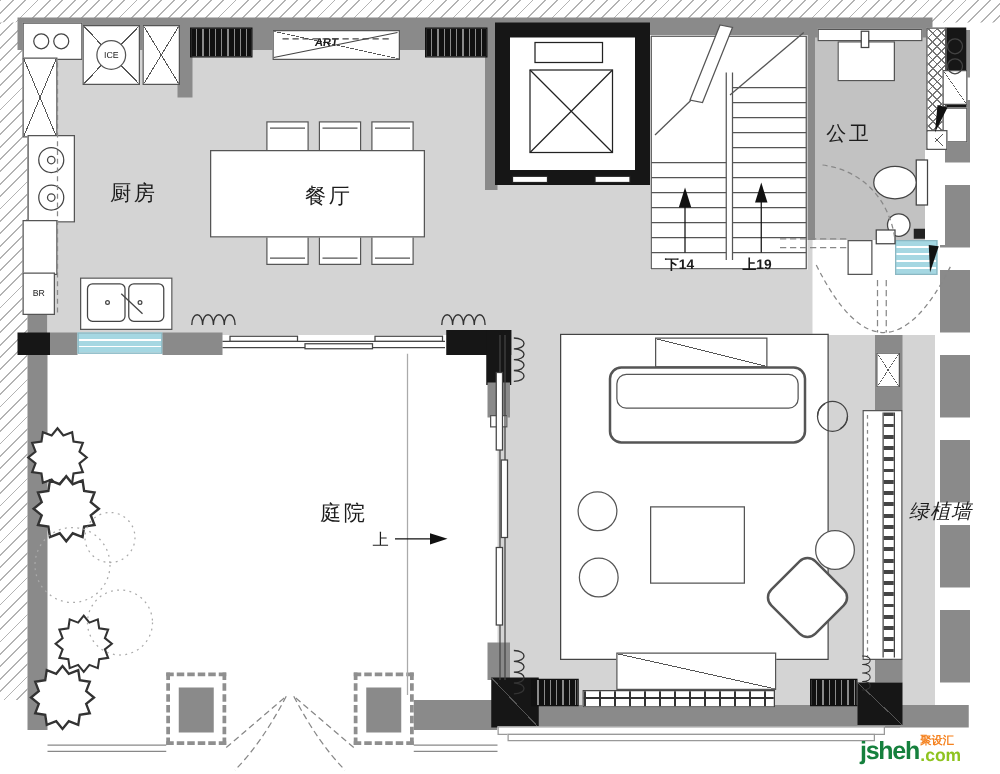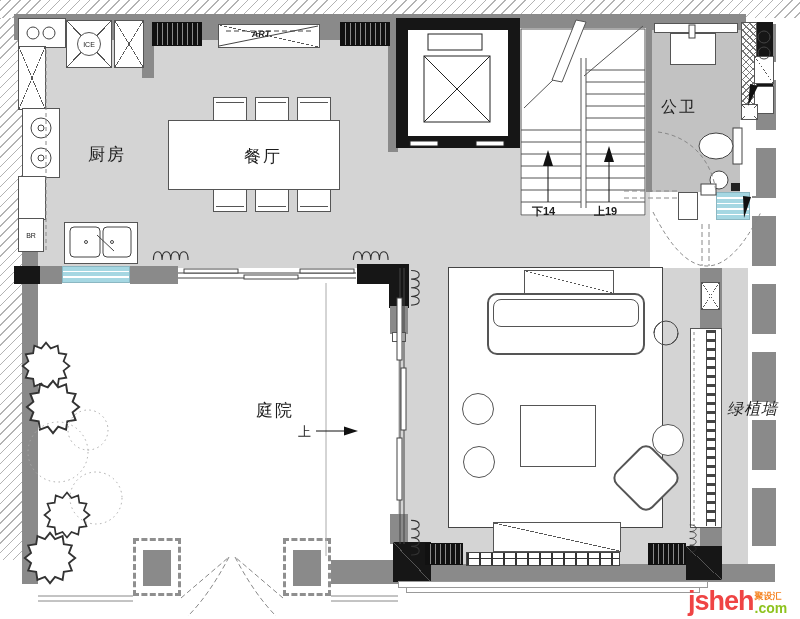--- a/index.html
+++ b/index.html
@@ -30,21 +30,21 @@
   .ticksv{background:repeating-linear-gradient(180deg,#444 0 3px,transparent 3px 9px);
           border-left:1px solid #444;border-right:1px solid #444;}
   .tickband{background:repeating-linear-gradient(90deg,#333 0 2px,transparent 2px 12px),
             linear-gradient(180deg,transparent 5px,#333 5px,#333 6px,transparent 6px) #fff;border:1px solid #444;}
   .dashcol{border:3px dashed #8f8f8f;background:#fff;}
   .label{color:#1c1c1c;white-space:nowrap;}
   .room-label{font-size:17px;font-weight:500;letter-spacing:2px;}
   .small-label{font-size:11px;font-weight:bold;}
   .overlay{left:0;top:0;pointer-events:none;}
   .logo{display:flex;align-items:flex-end;line-height:1;}
-  .logo-main{color:#ef4444;font-size:27px;font-weight:bold;letter-spacing:-1px;}
+  .logo-main{color:#15803d;font-size:20px;font-weight:bold;letter-spacing:-1px;}
   .logo-right{display:flex;flex-direction:column;align-items:flex-start;margin-left:1px;}
   .logo-cn{color:#f5821f;font-size:9px;font-weight:bold;}
   .logo-tld{color:#8ec31f;font-size:14px;font-weight:bold;}
 </style>
 </head>
 <body>
 
 <div id="plan">
 
   <div class="abs hatch" style="left:0;top:0;width:800px;height:18px;"></div>

